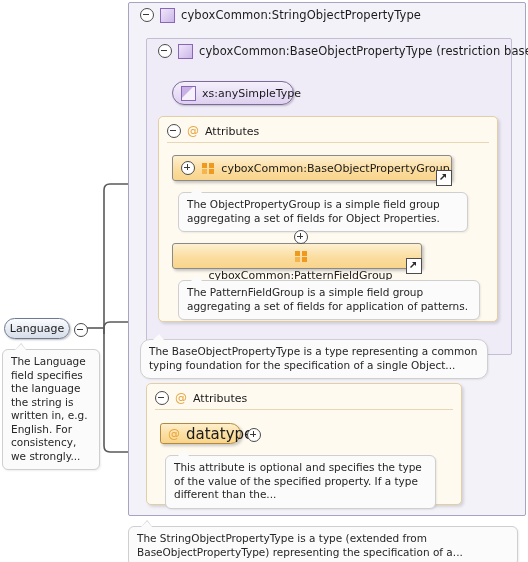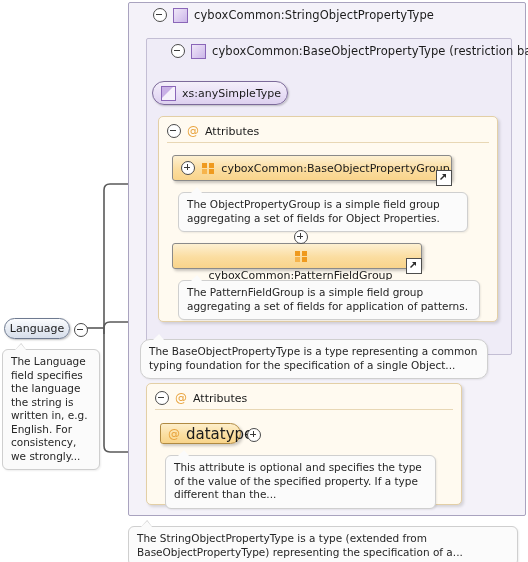--- a/index.html
+++ b/index.html
@@ -18,21 +18,21 @@
     background:#f3f1f8;
     border:1px solid #b9b4cc;
     border-radius:2px;
   }
   .typebox.outer{background:#f4f2f9;border-color:#a9a3bf;}
   .typebox.inner{background:#efecf7;border-color:#c3bed4;}
 
   .typehdr{
     position:absolute;left:0;top:0;height:26px;
     display:flex;align-items:center;gap:6px;
-    padding-left:25px;box-sizing:border-box;
+    padding-left:12px;box-sizing:border-box;
     white-space:nowrap;
   }
   .typehdr .lbl{font-size:11.5px;color:#1b1b1b;letter-spacing:.1px;}
 
   
   .tog{
     width:12px;height:12px;border-radius:50%;
     border:1px solid #4a4a4a;background:#fff;
     position:relative;flex:none;display:inline-block;
   }
@@ -198,21 +198,21 @@
   </div>
 
   <div class="typebox inner" style="left:146px;top:38px;width:366px;height:317px;"></div>
 
   <div class="typehdr" style="left:146px;top:38px;width:366px;">
     <span class="tog"></span>
     <span class="icon-type"></span>
     <span class="lbl">cyboxCommon:BaseObjectPropertyType (restriction base)</span>
   </div>
 
-  <div class="simpletype" style="left:152px;top:81px;width:136px;">
+  <div class="simpletype" style="left:172px;top:81px;width:122px;">
     <span class="icon-simple"></span>
     <span class="lbl">xs:anySimpleType</span>
   </div>
 
   <div class="attrbox" style="left:158px;top:116px;width:340px;height:206px;">
     <div class="attrhdr">
       <span class="tog"></span>
       <span class="icon-at">@</span>
       <span class="lbl">Attributes</span>
     </div>

